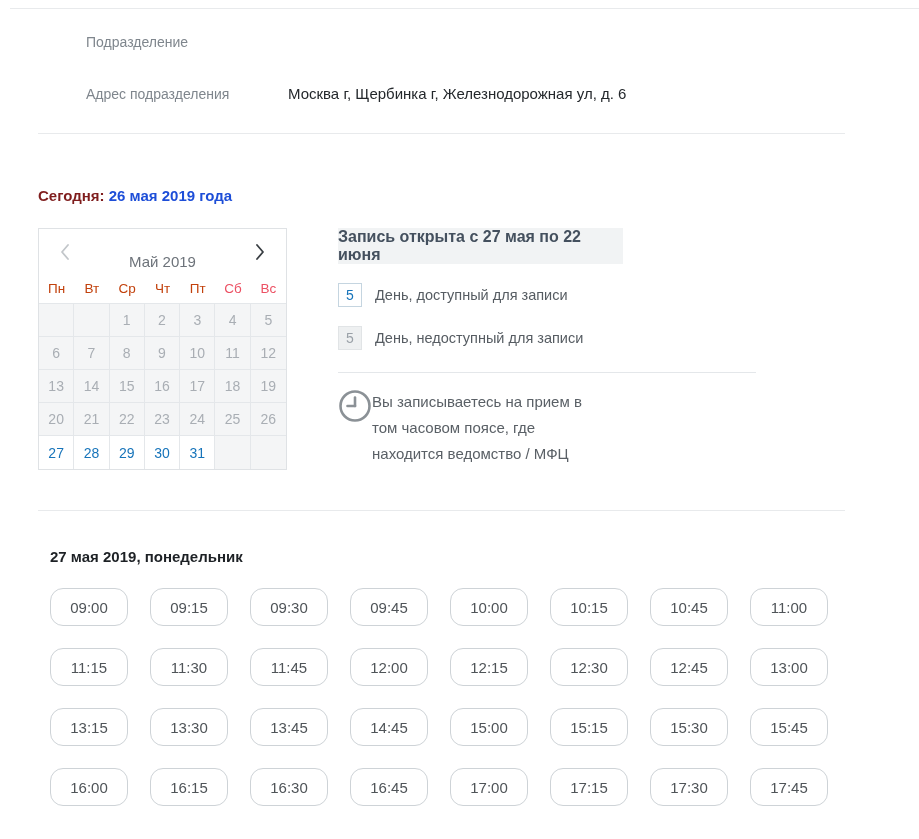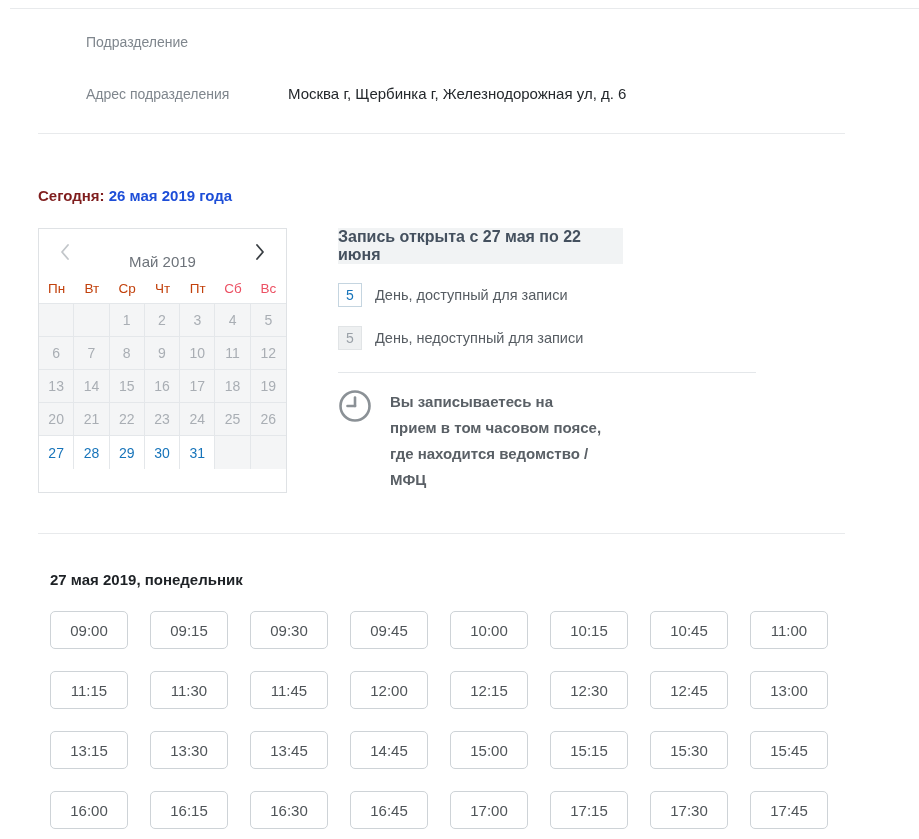--- a/index.html
+++ b/index.html
@@ -54,31 +54,31 @@
   }
   .legend-item { display:flex; align-items:center; gap:13px; margin-top:19px; }
   .legend-box {
     width:24px; height:24px; display:flex; align-items:center; justify-content:center;
     font-size:14px; flex:0 0 24px;
   }
   .legend-box.available { background:#fff; border:1px solid #c5d5e0; color:#1774ba; }
   .legend-box.unavailable { background:#eef0f1; border:1px solid #e1e4e6; color:#9aa1a8; }
   .legend-label { font-size:14.5px; color:#565c62; }
   .right-divider { margin-top:22px; width:418px; border-top:1px solid #e4e7ea; }
-  .tz-note { display:flex; gap:18px; margin-top:16px;font-weight:bold; }
+  .tz-note { display:flex; margin-top:16px; }
   .tz-note svg { display:block; flex:0 0 34px; }
   .tz-text { font-size:15px; line-height:26px; color:#5a6066; width:212px; }
 
   
   .slots-divider { margin-top:40px; }
   .slots-section { padding-left:50px; }
   .slots-title { margin-top:37px; font-size:15px; font-weight:bold; color:#1d2125; }
   .slots-grid { display:flex; flex-wrap:wrap; gap:22px; width:800px; margin-top:23px; }
   .slot {
-    width:78px; height:38px; background:#fff; border:1px solid #ced3d7; border-radius:5px;
+    width:78px; height:38px; background:#fff; border:1px solid #ced3d7; border-radius:13px;
     display:flex; align-items:center; justify-content:center;
     font-size:15px; color:#4f5458; cursor:pointer; font-family:"Liberation Sans", sans-serif;
   }
 </style>
 </head>
 <body>
 
 <div class="top-divider"></div>
 
 <div class="info-section">

